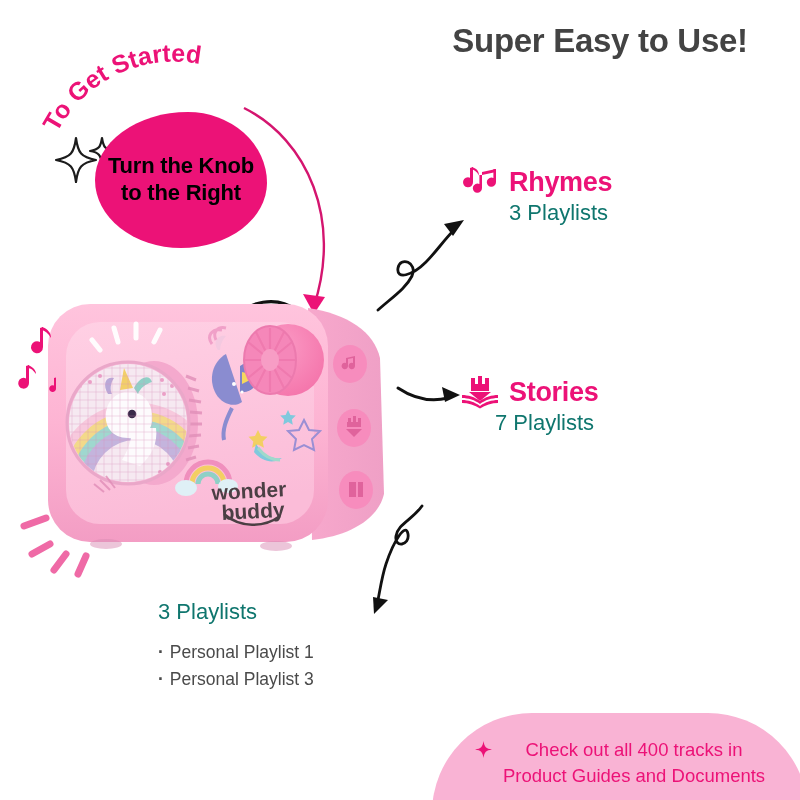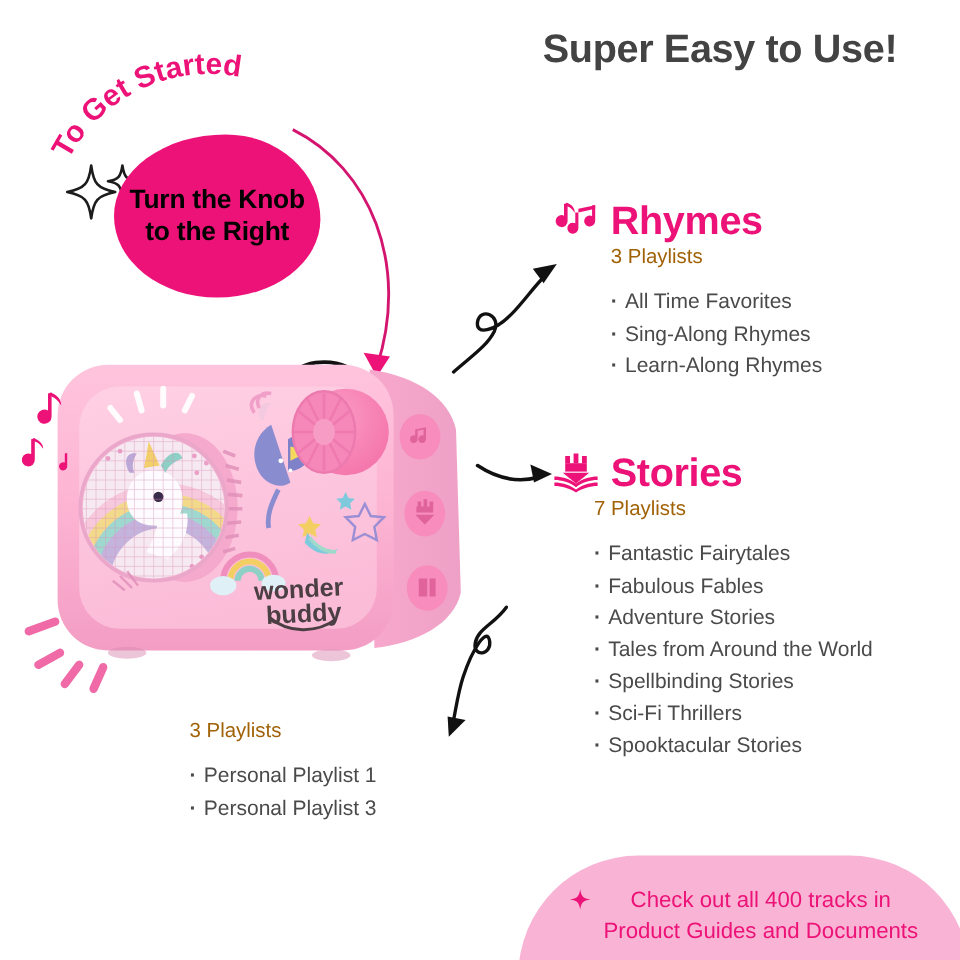--- a/index.html
+++ b/index.html
@@ -34,22 +34,22 @@
   }
   .sparkles { position:absolute; left:56px; top:132px; width:62px; height:58px; }
 
   
   .device { position:absolute; left:36px; top:288px; width:372px; height:268px; }
 
   
   .section { position:absolute; }
   .sec-head { display:flex; align-items:center; gap:9px; }
   .sec-icon { width:40px; height:34px; flex:none; display:block; }
-  .sec-title { font-size:33px; font-weight:bold; color:#ec1277; letter-spacing:-0.3px; }
-  .sec-sub { font-size:17px; color:#a16207; margin-top:1px; }
+  .sec-title { font-size:27px; font-weight:bold; color:#ec1277; letter-spacing:-0.3px; }
+  .sec-sub { font-size:22px; color:#0f766e; margin-top:1px; }
   .sec-list { margin-top:14px; list-style:none; }
   .sec-list li {
     font-size:17.5px; color:#4a4a4a; line-height:1.52;
     white-space:nowrap;
   }
   .sec-list li::before { content:"\00b7"; margin-right:6px; font-weight:bold; }
 
   #sec-rhymes  { left:460px; top:165px; }
   #sec-rhymes .sec-sub, #sec-rhymes .sec-list { margin-left:49px; }
   #sec-stories { left:460px; top:375px; }
@@ -316,50 +316,36 @@
           <path d="M10,3 l3,-1 v15 a5,5 0 1 1 -3,-4.3 Z"></path>
           <path d="M12,2 c5,1.6 7,4.6 7,8.4 c-2.4,-3.8 -4.6,-5.4 -7,-5.8 Z"></path>
           <path d="M22,7 l14,-3 v3 l-14,3 Z"></path>
           <path d="M22,10 v13 a4.6,4.6 0 1 1 -2.6,-4 V10 Z"></path>
           <path d="M36,4 v13 a4.6,4.6 0 1 1 -2.6,-4 V4 Z"></path>
         </svg>
       </span>
       <span class="sec-title">Rhymes</span>
     </div>
     <div class="sec-sub">3 Playlists</div>
-    <ul class="sec-list">
-      <li>All Time Favorites</li>
-      <li>Sing-Along Rhymes</li>
-      <li>Learn-Along Rhymes</li>
-    </ul>
   </div>
 
   <div class="section" id="sec-stories">
     <div class="sec-head">
       <span class="sec-icon">
         <svg width="40" height="34" viewBox="0 0 40 34" fill="#ec1277">
           <path d="M11,9 h18 v7 h-18 Z"></path>
           <path d="M11,3 h4 v6 h-4 Z M18,1 h4 v8 h-4 Z M25,3 h4 v6 h-4 Z"></path>
           <path d="M9,17 h22 l-11,9 Z"></path>
           <path d="M2,20 C8,20 15,22 20,26 C25,22 32,20 38,20 L38,23 C32,23 25,25 20,29 C15,25 8,23 2,23 Z"></path>
           <path d="M2,25 C8,25 15,27 20,31 C25,27 32,25 38,25 L38,28 C32,28 25,30 20,33.5 C15,30 8,28 2,28 Z"></path>
         </svg>
       </span>
       <span class="sec-title">Stories</span>
     </div>
     <div class="sec-sub">7 Playlists</div>
-    <ul class="sec-list">
-      <li>Fantastic Fairytales</li>
-      <li>Fabulous Fables</li>
-      <li>Adventure Stories</li>
-      <li>Tales from Around the World</li>
-      <li>Spellbinding Stories</li>
-      <li>Sci-Fi Thrillers</li>
-      <li>Spooktacular Stories</li>
-    </ul>
   </div>
 
   <div class="section" id="sec-upgrade">
     <div class="sec-sub">3 Playlists</div>
     <ul class="sec-list">
       <li>Personal Playlist 1</li>
       <li>Personal Playlist 3</li>
     </ul>
   </div>
 

